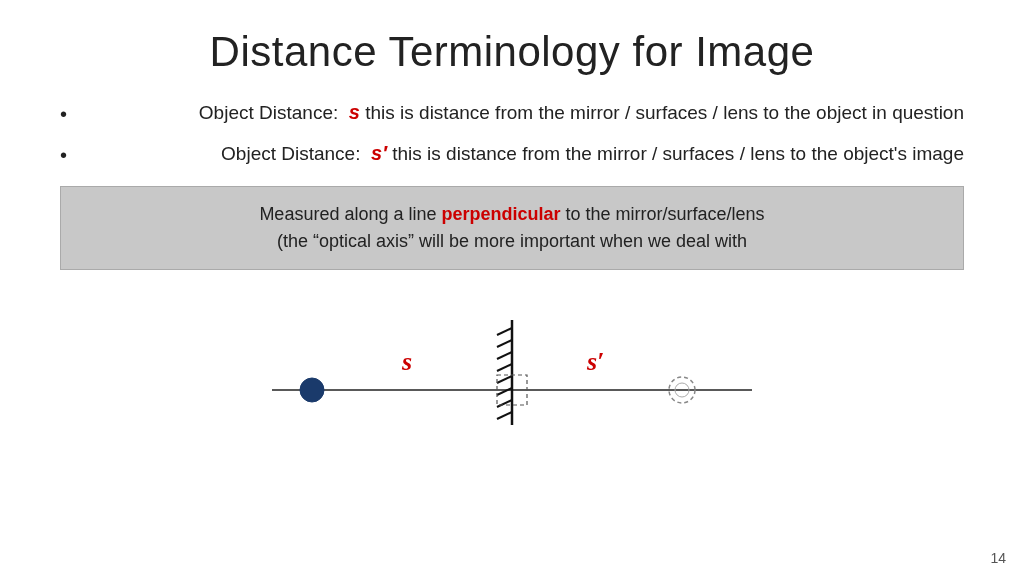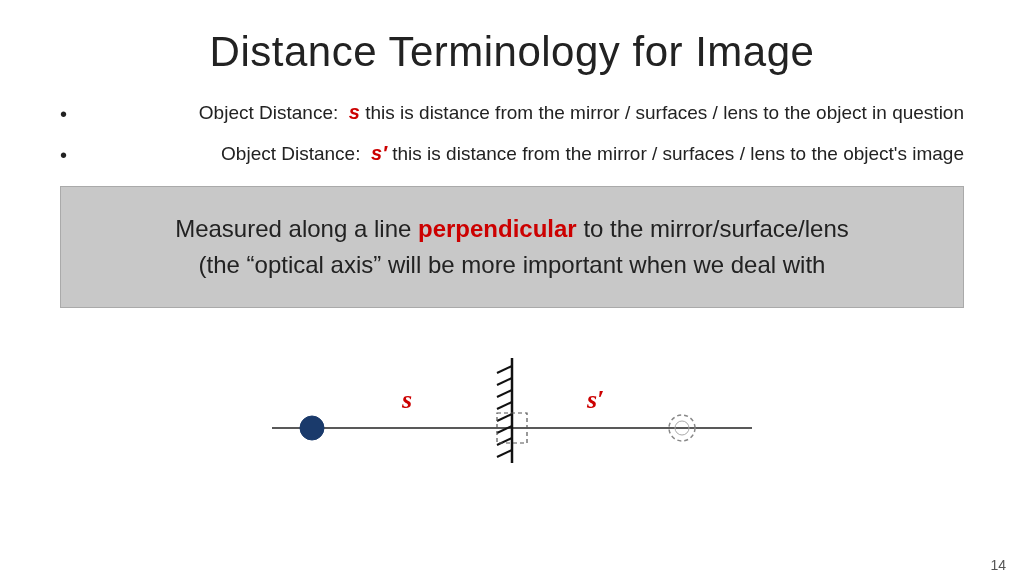--- a/index.html
+++ b/index.html
@@ -62,43 +62,43 @@
     .red-italic {
       color: #cc0000;
       font-style: italic;
       font-weight: 600;
       font-size: 20px;
     }
 
     .highlight-box {
       background: #c8c8c8;
       border: 1px solid #aaa;
-      padding: 24px 20px;
+      padding: 14px 20px;
       text-align: center;
-      font-size: 24px;
+      font-size: 18px;
       color: #222;
       line-height: 1.5;
       margin-bottom: 10px;
     }
 
     .perpendicular {
       color: #cc0000;
       font-weight: bold;
     }
 
     .diagram-area {
       position: relative;
       width: 100%;
       height: 160px;
       margin-top: 4px;
     }
 
     .page-number {
       position: absolute;
-      bottom: 3px;
+      bottom: 10px;
       right: 18px;
       font-size: 14px;
       color: #555;
     }
 
     
     .diagram-svg {
       position: absolute;
       left: 50%;
       transform: translateX(-50%);

